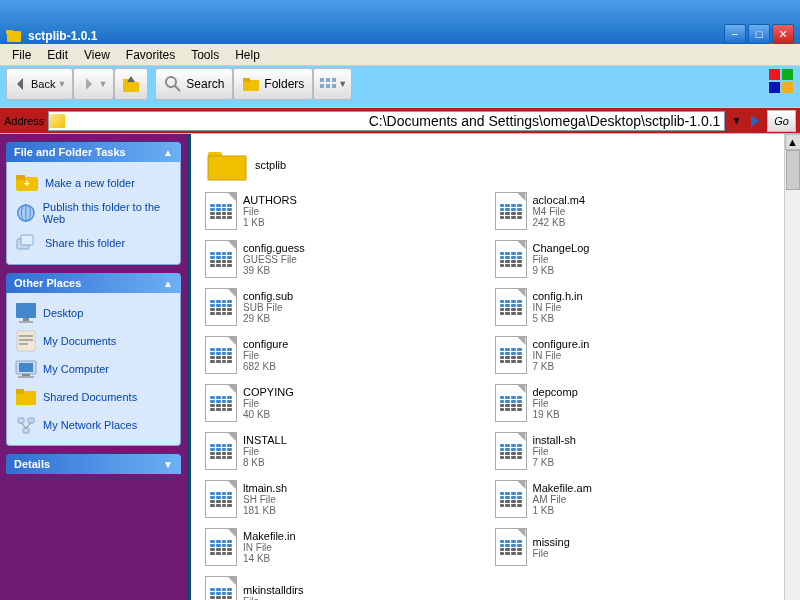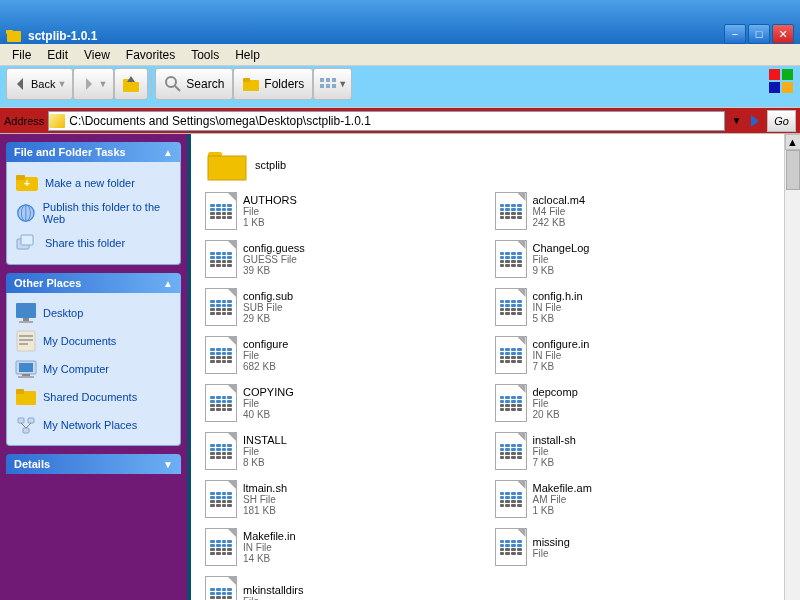--- a/index.html
+++ b/index.html
@@ -28,21 +28,21 @@
     .nav-btn { display: flex; align-items: center; gap: 2px; padding: 3px 6px; background: linear-gradient(to bottom, #fff, #ddd); border: 1px solid #bbb; border-radius: 3px; cursor: pointer; font-size: 11px; height: 32px; }
     .toolbar-sep { width: 1px; height: 28px; background: #bbb; margin: 0 3px; }
     .search-btn { display: flex; align-items: center; gap: 4px; padding: 3px 8px; background: linear-gradient(to bottom, #fff, #ddd); border: 1px solid #bbb; border-radius: 3px; cursor: pointer; font-size: 12px; height: 32px; }
     .folders-btn { display: flex; align-items: center; gap: 4px; padding: 3px 8px; background: linear-gradient(to bottom, #fff, #ddd); border: 1px solid #bbb; border-radius: 3px; cursor: pointer; font-size: 12px; height: 32px; }
     .view-btn { display: flex; align-items: center; padding: 3px 4px; background: linear-gradient(to bottom, #fff, #ddd); border: 1px solid #bbb; border-radius: 3px; cursor: pointer; height: 32px; }
 
     
     .address-bar { display: flex; align-items: center; height: 26px; background: #b91c1c; border-bottom: 1px solid #bbb; padding: 2px 4px; gap: 4px; }
     .address-label { font-size: 11px; color: #000; white-space: nowrap; }
     .address-input-wrap { display: flex; flex: 1; align-items: center; background: white; border: 1px solid #7f9db9; height: 20px; }
-    .address-input { flex: 1; border: none; outline: none; font-size: 12px; padding: 0 4px; background: transparent; }
+    .address-input { flex: 1; border: none; outline: none; font-size: 14px; padding: 0 4px; background: transparent; text-align: right; }
     .address-go { display: flex; align-items: center; gap: 2px; padding: 2px 6px; background: linear-gradient(to bottom, #fff, #ddd); border: 1px solid #bbb; cursor: pointer; font-size: 11px; height: 22px; font-style: italic; }
 
     
     .main-layout { display: flex; height: calc(600px - 118px); overflow: hidden; }
 
     
     .left-panel { width: 191px; background: #701a75; border-right: 4px solid #0c4a6e; overflow-y: auto; flex-shrink: 0; }
 
     
     .task-section { margin: 8px 6px; }
@@ -556,21 +556,21 @@
               <div class="page-icon-cell "></div>
               <div class="page-icon-cell "></div>
               <div class="page-icon-cell "></div>
               <div class="page-icon-cell "></div>
               <div class="page-icon-cell "></div>
             </div>
           </div>
           <div class="file-info">
             <span class="file-name">depcomp</span>
             <span class="file-type">File</span>
-            <span class="file-size">20 KB</span>
+            <span class="file-size">19 KB</span>
           </div>
         </div>
         <div class="file-item">
           <div class="page-icon">
             <div class="page-icon-grid">
               <div class="page-icon-cell blue"></div>
               <div class="page-icon-cell blue"></div>
               <div class="page-icon-cell blue"></div>
               <div class="page-icon-cell blue"></div>
               <div class="page-icon-cell blue"></div>

